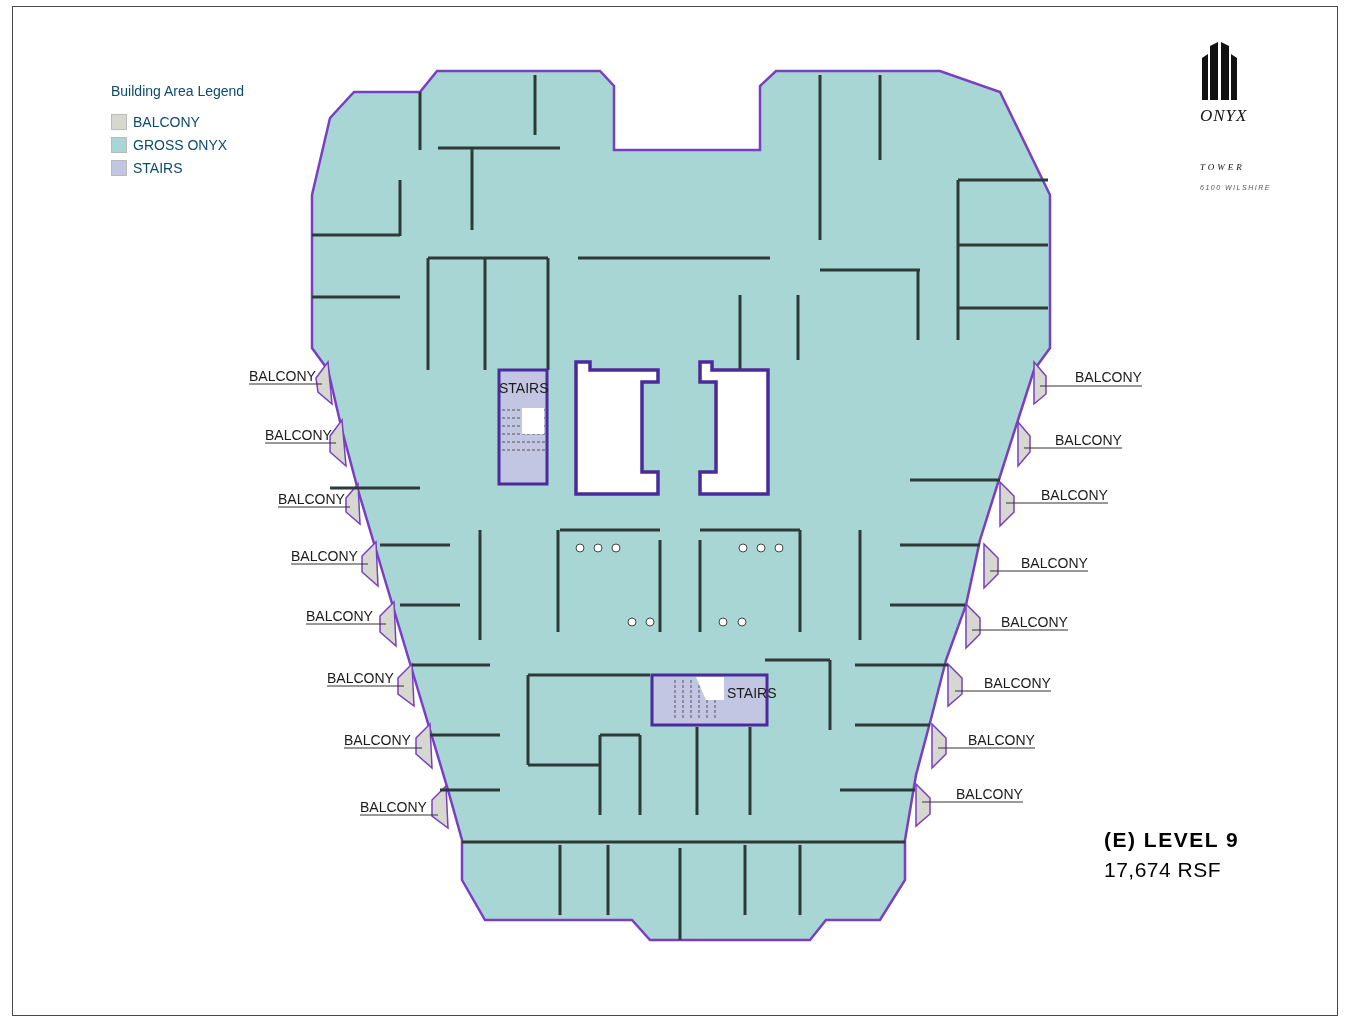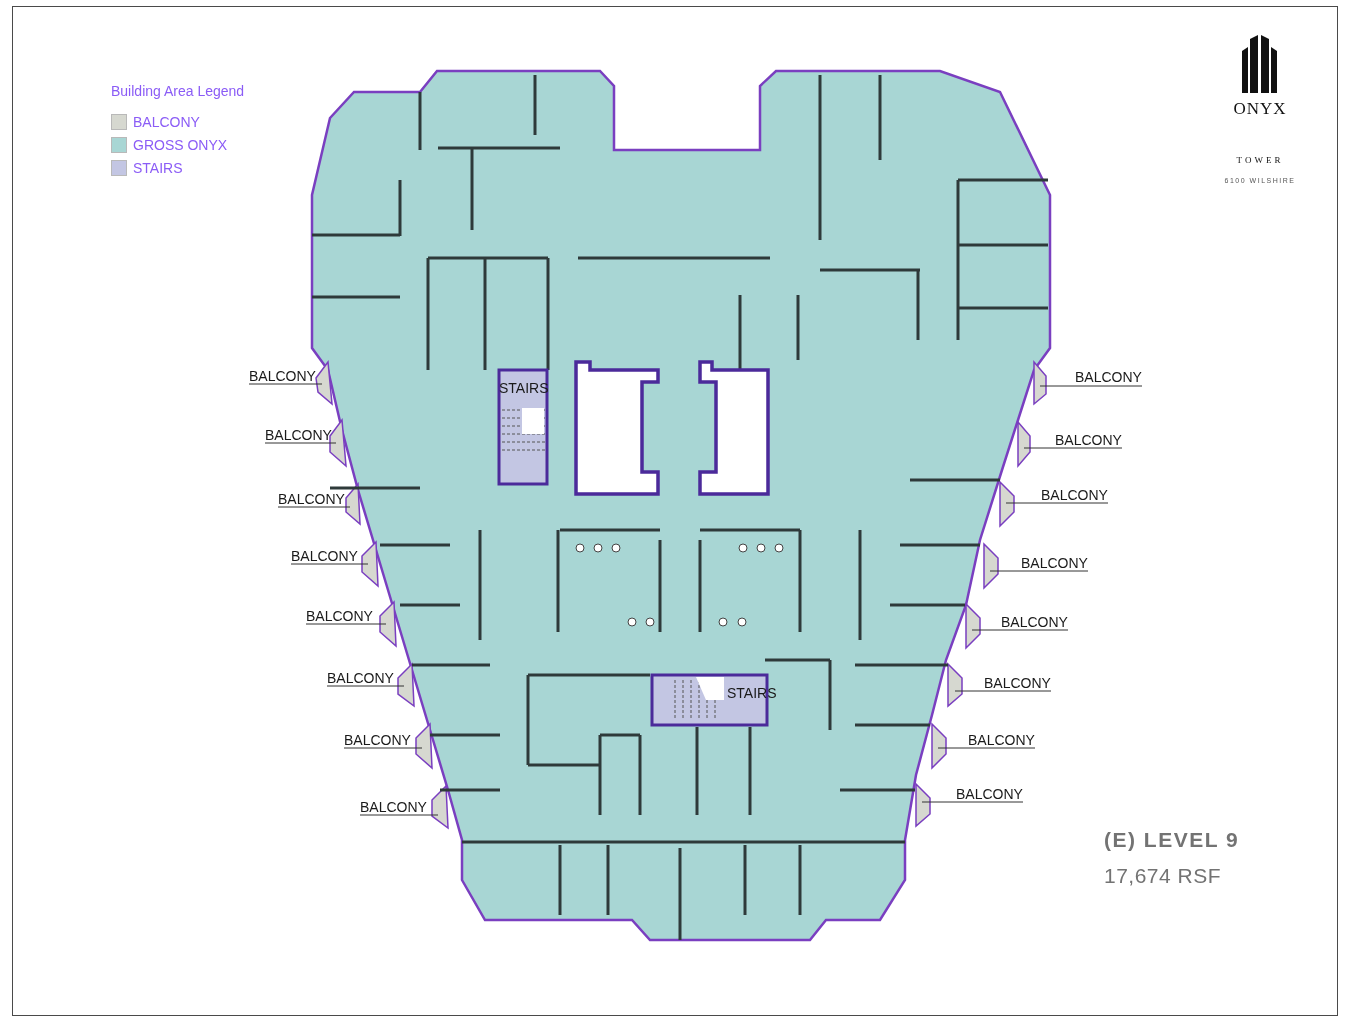--- a/index.html
+++ b/index.html
@@ -1,28 +1,28 @@
 <!DOCTYPE html>
 <html><head>
 <meta charset="utf-8">
 <style>
   html, body { margin:0; padding:0; background:#ffffff; }
   body { width:1356px; height:1022px; position:relative; overflow:hidden; font-family:"Liberation Sans", sans-serif; }
   .frame { position:absolute; left:12px; top:6px; width:1326px; height:1010px; border:1.5px solid #4a4a4a; box-sizing:border-box; }
-  .legend { position:absolute; left:111px; top:83px; color:#8b5cf6; }
+  .legend { position:absolute; left:111px; top:83px; color:#0c4a6e; }
   .legend-title { font-size:14px; margin-bottom:11px; }
   .legend-item { display:flex; align-items:center; height:23px; font-size:14px; }
   .swatch { width:16px; height:16px; margin-right:6px; border:1px solid #b9b9b9; box-sizing:border-box; }
-  .logo { position:absolute; left:1200px; top:33px; width:120px; text-align:center; color:#111; }
+  .logo { position:absolute; left:1200px; top:40px; width:120px; text-align:left; color:#111;font-style:italic; }
   .logo-name { font-family:"Liberation Serif", serif; font-size:17px; letter-spacing:1px; margin-top:4px; line-height:16px; }
   .logo-sub { font-family:"Liberation Serif", serif; font-size:9px; letter-spacing:3px; line-height:10px;margin-top:38px; }
   .logo-addr { font-size:7px; letter-spacing:1.5px; color:#555; margin-top:12px; }
-  .level { position:absolute; left:1104px; top:828px; color:#737373; }
+  .level { position:absolute; left:1104px; top:828px; color:#000000; }
   .level-title { font-size:21px; font-weight:bold; letter-spacing:1.5px; }
-  .level-rsf { font-size:21px; margin-top:12px; letter-spacing:0.5px; }
+  .level-rsf { font-size:21px; margin-top:6px; letter-spacing:0.5px; }
   svg.plan { position:absolute; left:0; top:0; }
   .lbl { font-family:"Liberation Sans", sans-serif; font-size:14px; fill:#1a1a1a; }
 </style>
 </head>
 <body>
 
 <div class="frame"></div>
 
 <div class="legend">
   <div class="legend-title">Building Area Legend</div>

